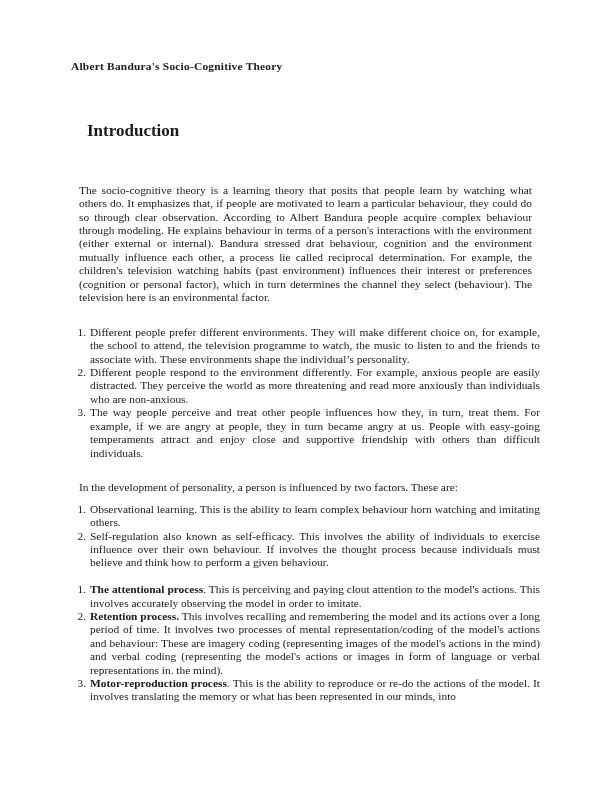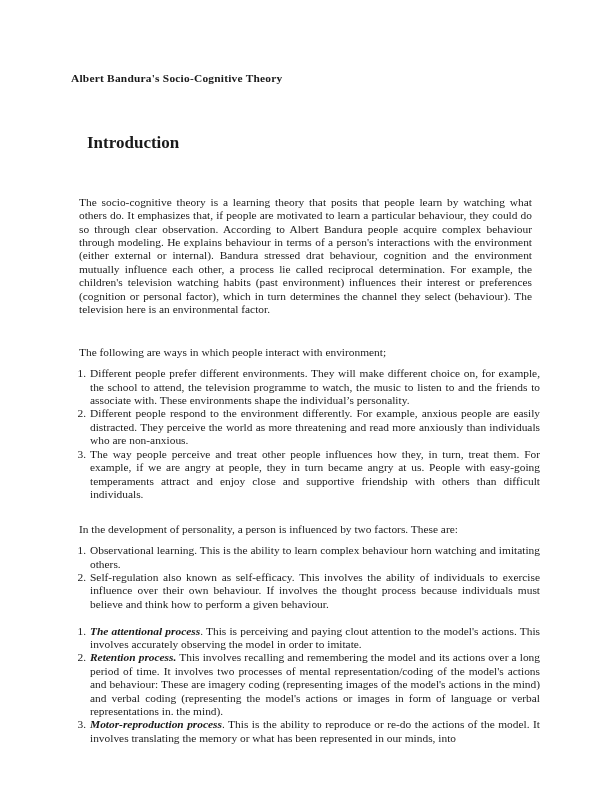--- a/index.html
+++ b/index.html
@@ -12,21 +12,21 @@
     width: 612px;
     height: 792px;
     background: #ffffff;
     overflow: hidden;
     font-family: "Liberation Serif", "DejaVu Serif", serif;
     color: #1a1a1a;
   }
   .content {
     position: absolute;
     left: 71px;
-    top: 72px;
+    top: 60px;
     width: 469px;
   }
   .doc-title {
     font-size: 11.4px;
     font-weight: bold;
     line-height: 13.4px;
     letter-spacing: 0.02em;
     margin: 0;
   }
   .section-heading {
@@ -65,42 +65,40 @@
   .numlist > li > .marker {
     position: absolute;
     left: 0;
     top: 0;
     width: 15px;
     text-align: right;
     font-size: 11.4px;
   }
   .lead {
     font-weight: bold;
-    font-style: italic;
   }
 </style>
 </head>
 <body>
 
 <div class="page">
   <div class="content">
 
     <h1 class="doc-title">Albert Bandura's Socio-Cognitive Theory</h1>
 
     <div class="spacer-title"></div>
 
     <h2 class="section-heading">Introduction</h2>
 
     <div class="spacer-intro"></div>
 
     <p class="para">The socio-cognitive theory is a learning theory that posits that people learn by watching what others do. It emphasizes that, if people are motivated to learn a particular behaviour, they could do so through clear observation. According to Albert Bandura people acquire complex behaviour through modeling. He explains behaviour in terms of a person's interactions with the environment (either external or internal). Bandura stressed drat behaviour, cognition and the environment mutually influence each other, a process lie called reciprocal determination. For example, the children's television watching habits (past environment) influences their interest or preferences (cognition or personal factor), which in turn determines the channel they select (behaviour). The television here is an environmental factor.</p>
 
     <div class="spacer-para"></div>
 
-    <p class="para last-flat">The following are ways in which people interact with environment;</p>
 
     <ol class="numlist">
       <li>
         <span class="marker">1.</span>
         <span>Different people prefer different environments. They will make different choice on, for example, the school to attend, the television programme to watch, the music to listen to and the friends to associate with.  These environments shape the individual’s personality.</span>
       </li>
       <li>
         <span class="marker">2.</span>
         <span>Different people respond to the environment differently. For example, anxious people are easily distracted. They perceive the world as more threatening and read more anxiously than individuals who are non-anxious.</span>
       </li>

